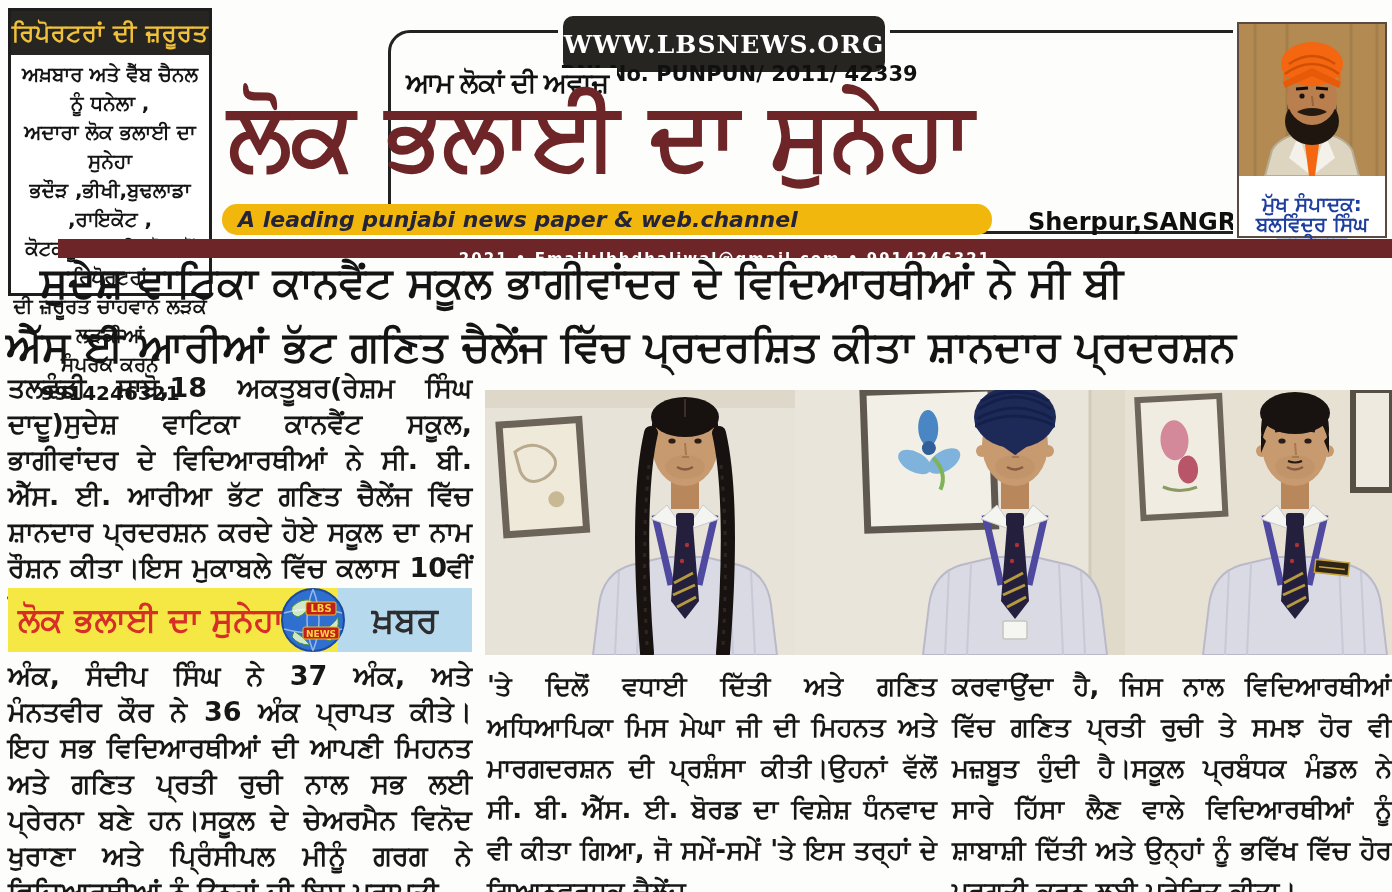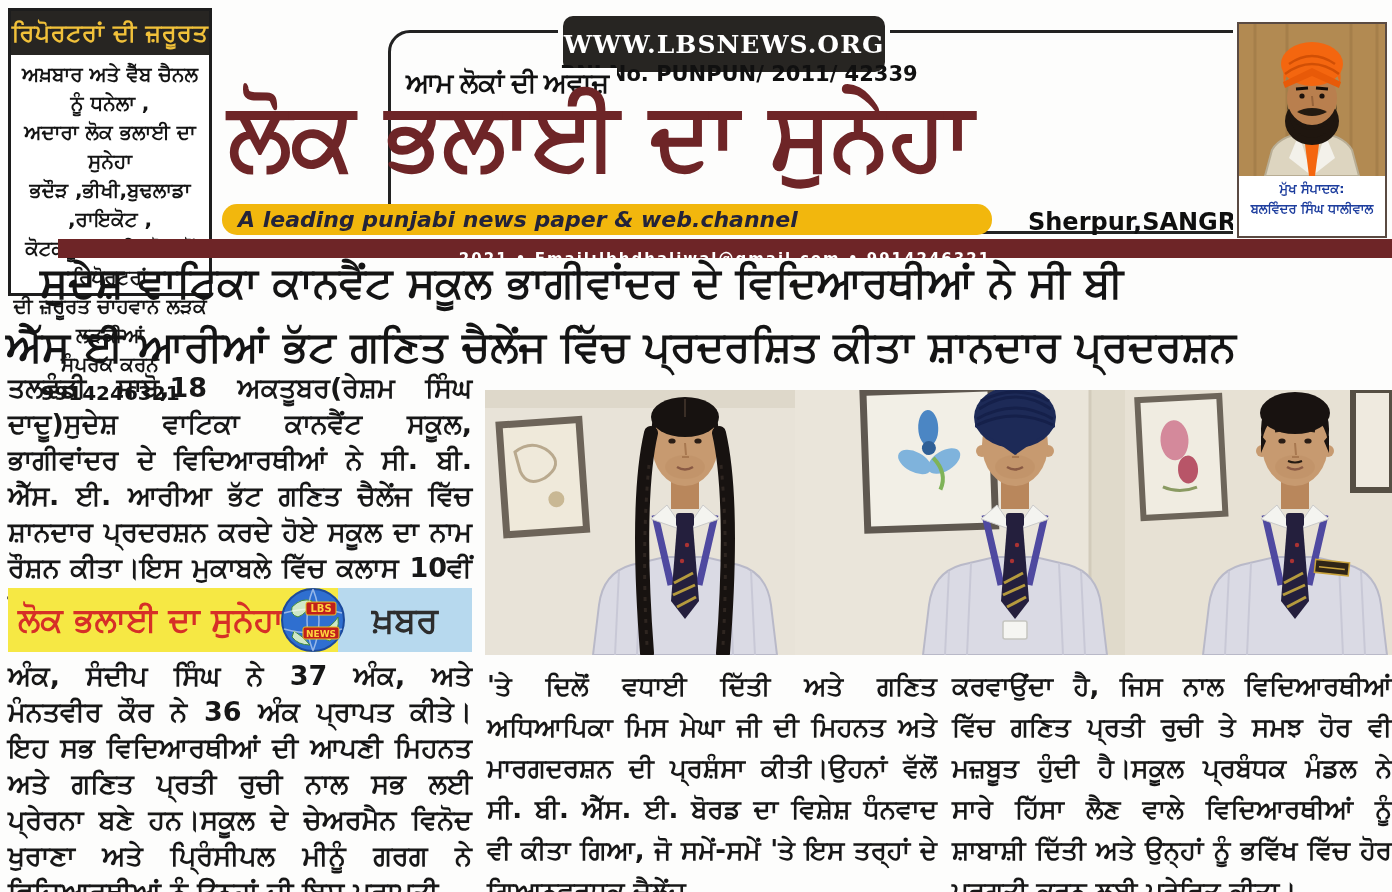--- a/index.html
+++ b/index.html
@@ -30,22 +30,22 @@
   .ribbon{position:absolute;left:222px;top:204px;width:770px;height:31px;background:#f2b70d;
           border-radius:15px;display:flex;align-items:center;padding-left:16px;box-sizing:border-box;
           font-style:italic;font-weight:800;font-size:22px;color:#23233a;white-space:nowrap;}
   .place{position:absolute;left:1028px;top:208px;font-size:24px;font-weight:800;color:#0f0f0f;
          white-space:nowrap;}
 
   
   .editor-card{position:absolute;left:1237px;top:22px;width:150px;height:216px;background:#fff;
                border:2px solid #5a4a42;box-shadow:0 0 0 4px #fdfdfc;box-sizing:border-box;}
   .editor-photo{display:block;}
-  .editor-caption{text-align:center;color:#1e3e9e;font-weight:800;font-size:13px;line-height:20px;
-                  padding-top:3px;}
+  .editor-caption{text-align:center;color:#1e3e9e;font-weight:800;font-size:20px;line-height:20px;
+                  padding-top:18px;}
 
   
   .dateline{position:absolute;left:58px;top:239px;width:1334px;height:19px;background:#6e2527;
             overflow:hidden;}
   .dateline-text{position:absolute;left:0;right:0;top:11px;text-align:center;color:#fff;
                  font-size:15px;font-weight:700;letter-spacing:2px;white-space:nowrap;}
 
   
   .headline{position:absolute;color:#141414;font-weight:800;font-size:42px;white-space:nowrap;}
   .hl1{left:40px;top:258px;}

